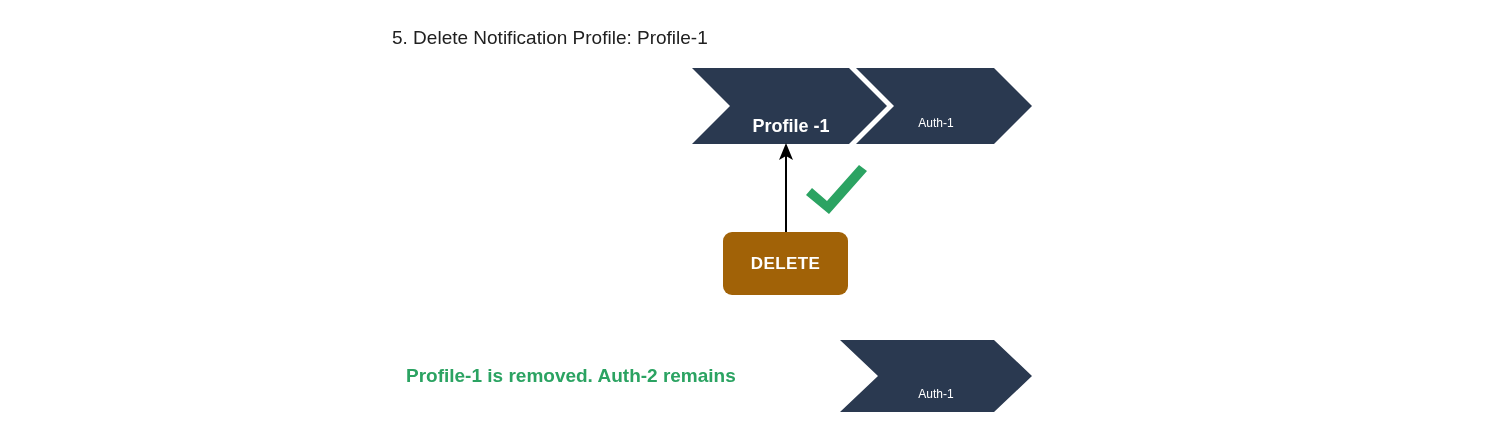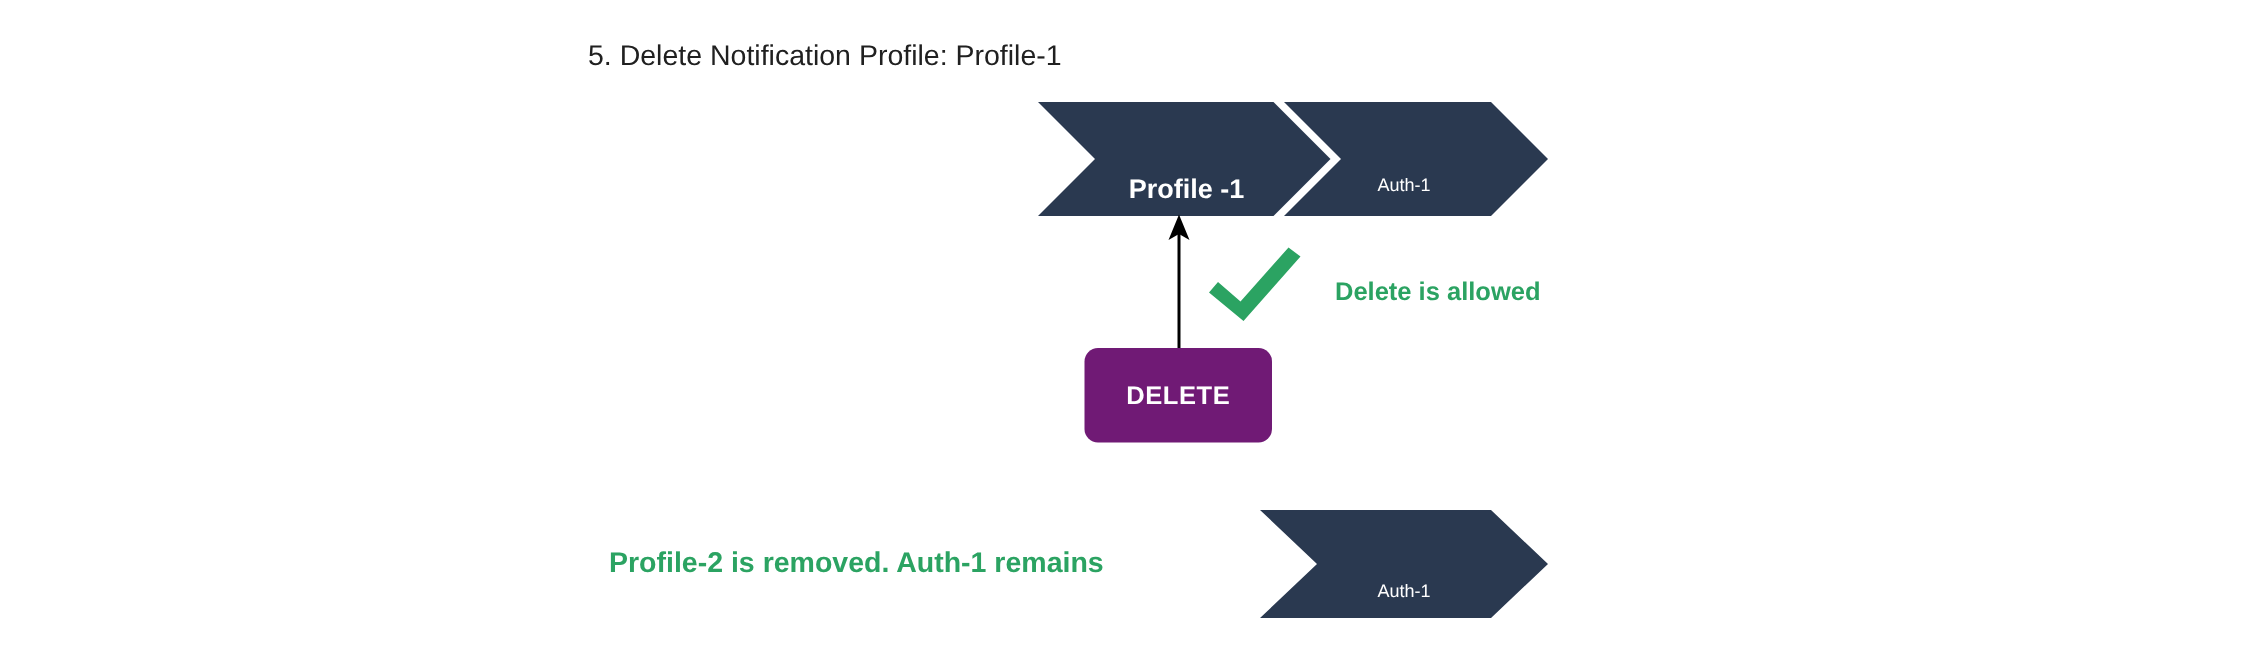--- a/index.html
+++ b/index.html
@@ -80,21 +80,21 @@
     width: 140px;
   }
 
   
   .delete-button {
     position: absolute;
     left: 723px;
     top: 232px;
     width: 125px;
     height: 63px;
-    background: #701a75;
+    background: #a16207;
     border-radius: 9px;
     border: none;
     padding: 0;
     color: #ffffff;
     font-family: "Liberation Sans", sans-serif;
     font-size: 17px;
     font-weight: bold;
     letter-spacing: 0.4px;
     display: flex;
     align-items: center;
@@ -146,17 +146,16 @@
   </svg>
 
   <div class="chev-label bold" id="label-profile-1">Profile -1</div>
 
   <div class="chev-label regular" id="label-auth-1-top">Auth-1</div>
 
   <div class="chev-label regular" id="label-auth-1-bottom">Auth-1</div>
 
   <button class="delete-button">DELETE</button>
 
-  <div class="annotation" id="annotation-delete-allowed">Delete is allowed</div>
 
-  <div class="annotation" id="annotation-result">Profile-2 is removed. Auth-1 remains</div>
+  <div class="annotation" id="annotation-result">Profile-1 is removed. Auth-2 remains</div>
 
 </div>
 
 </body></html>

